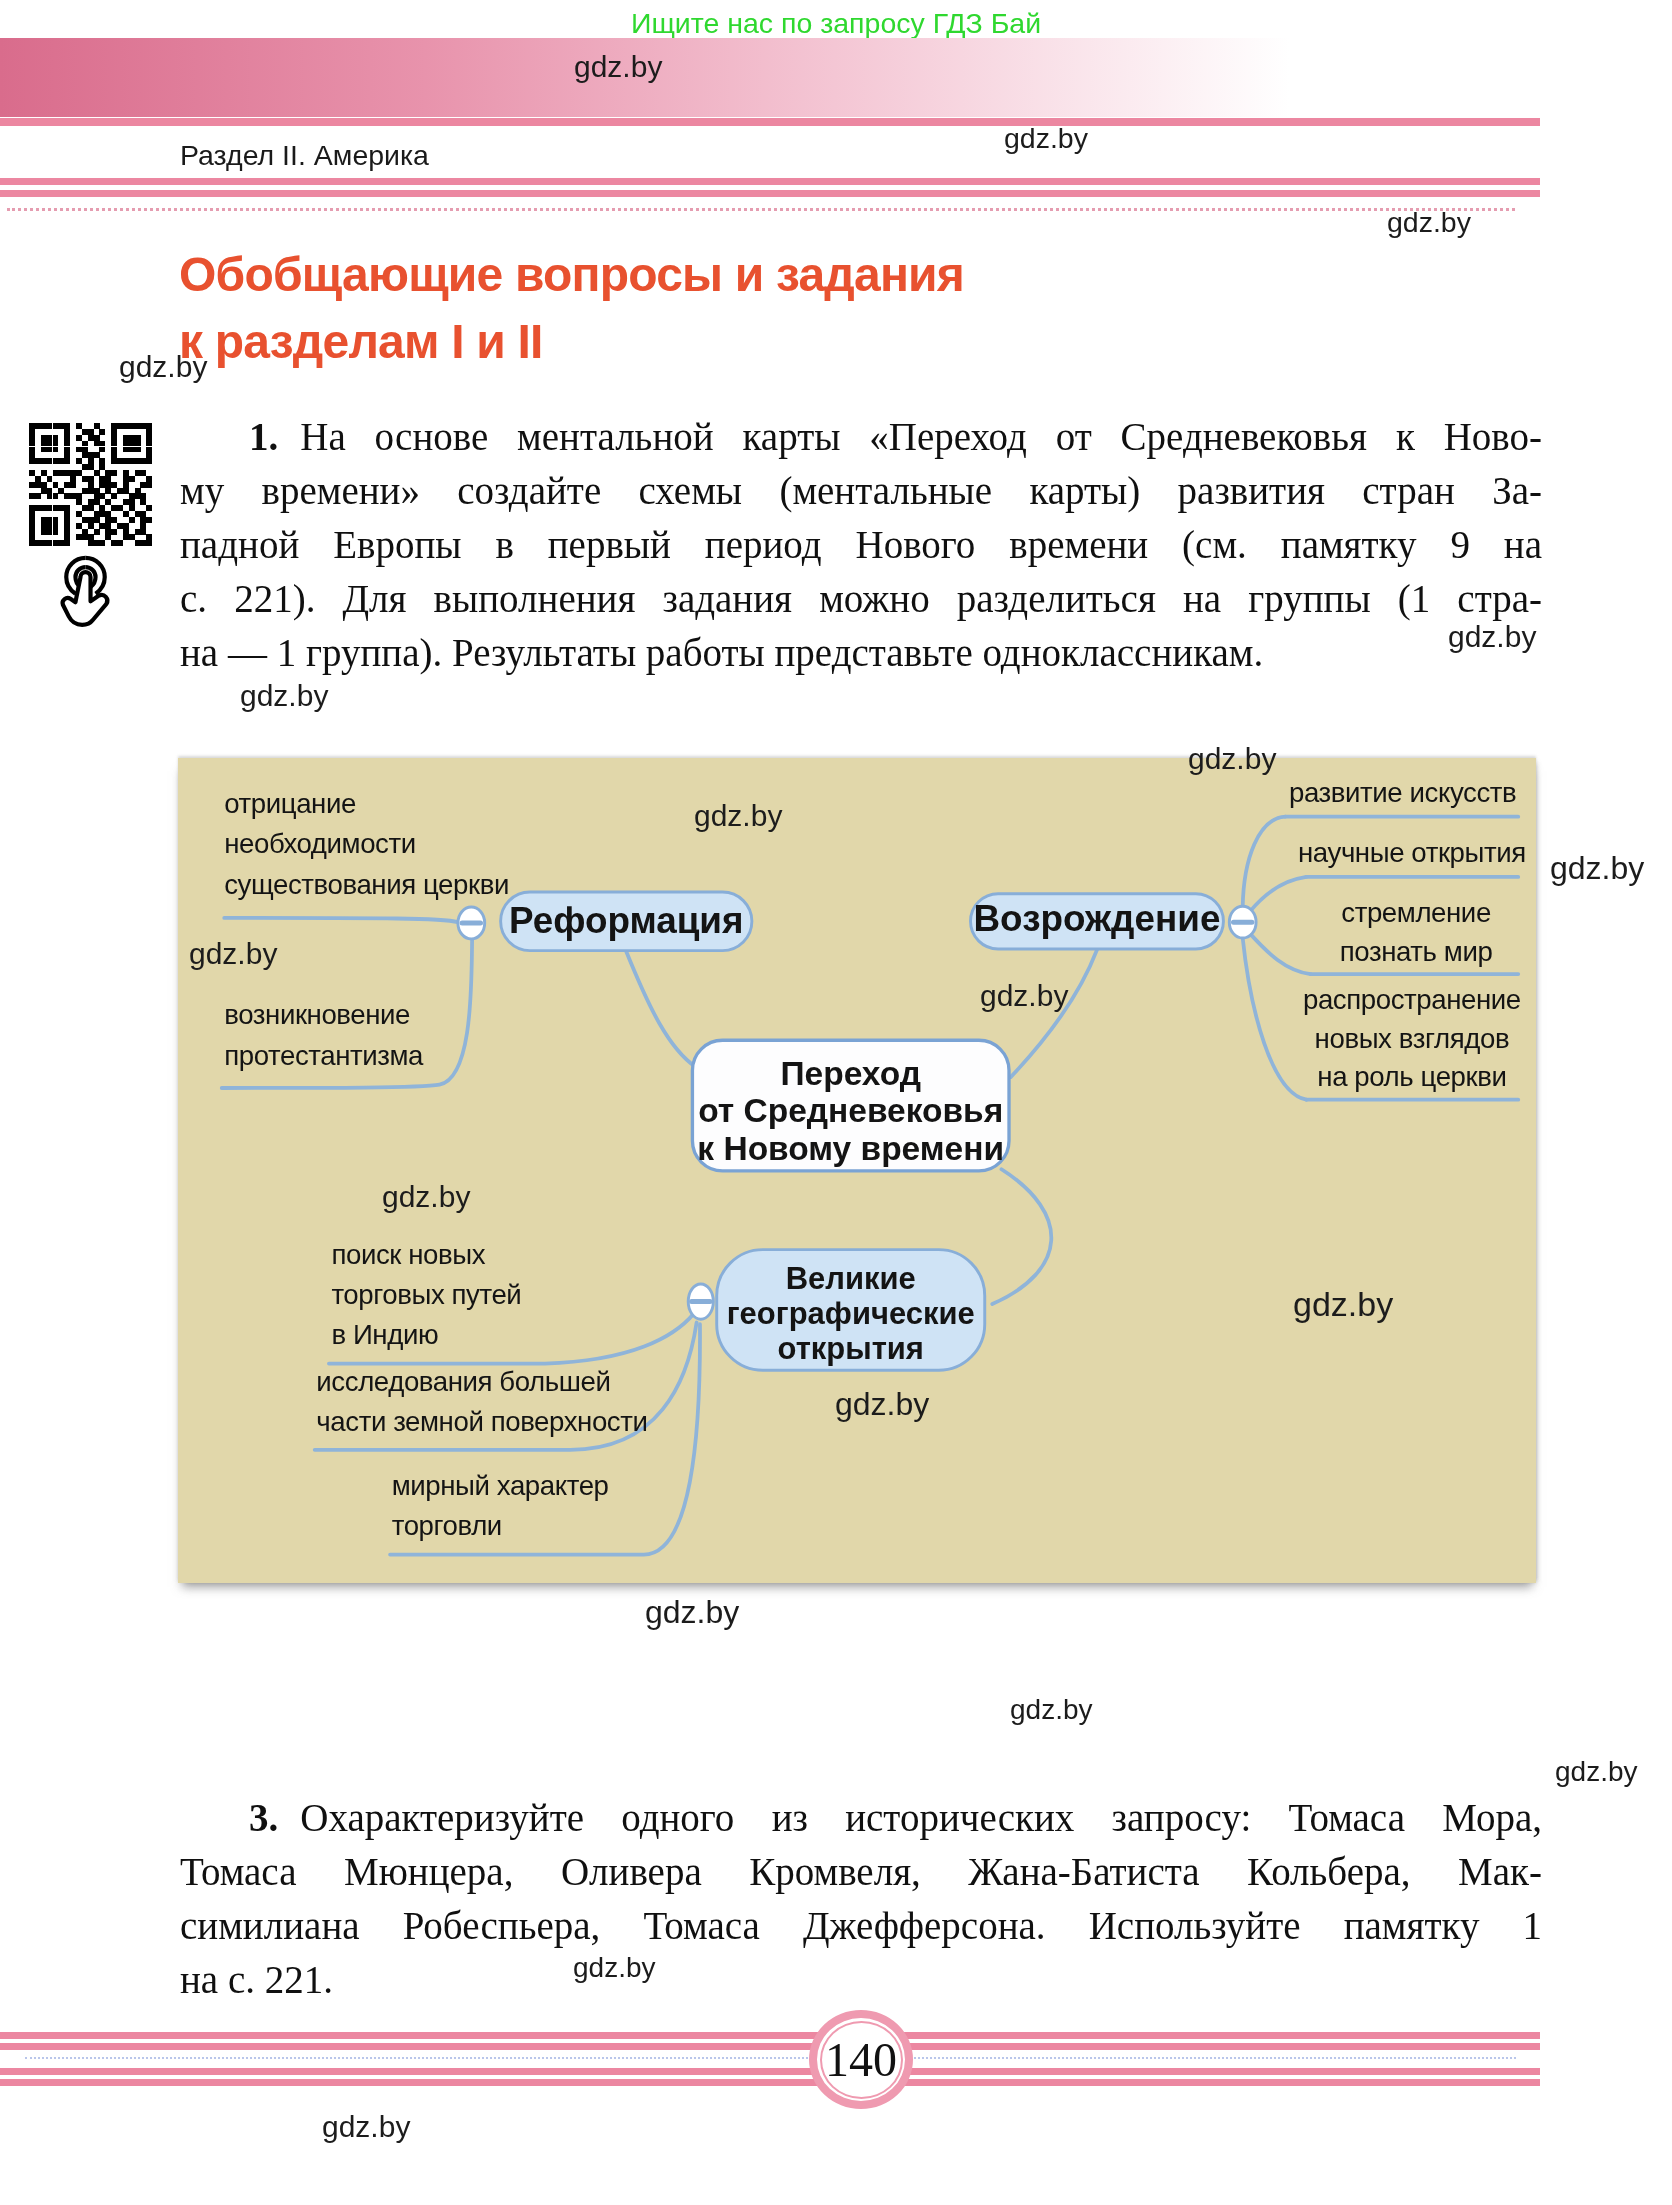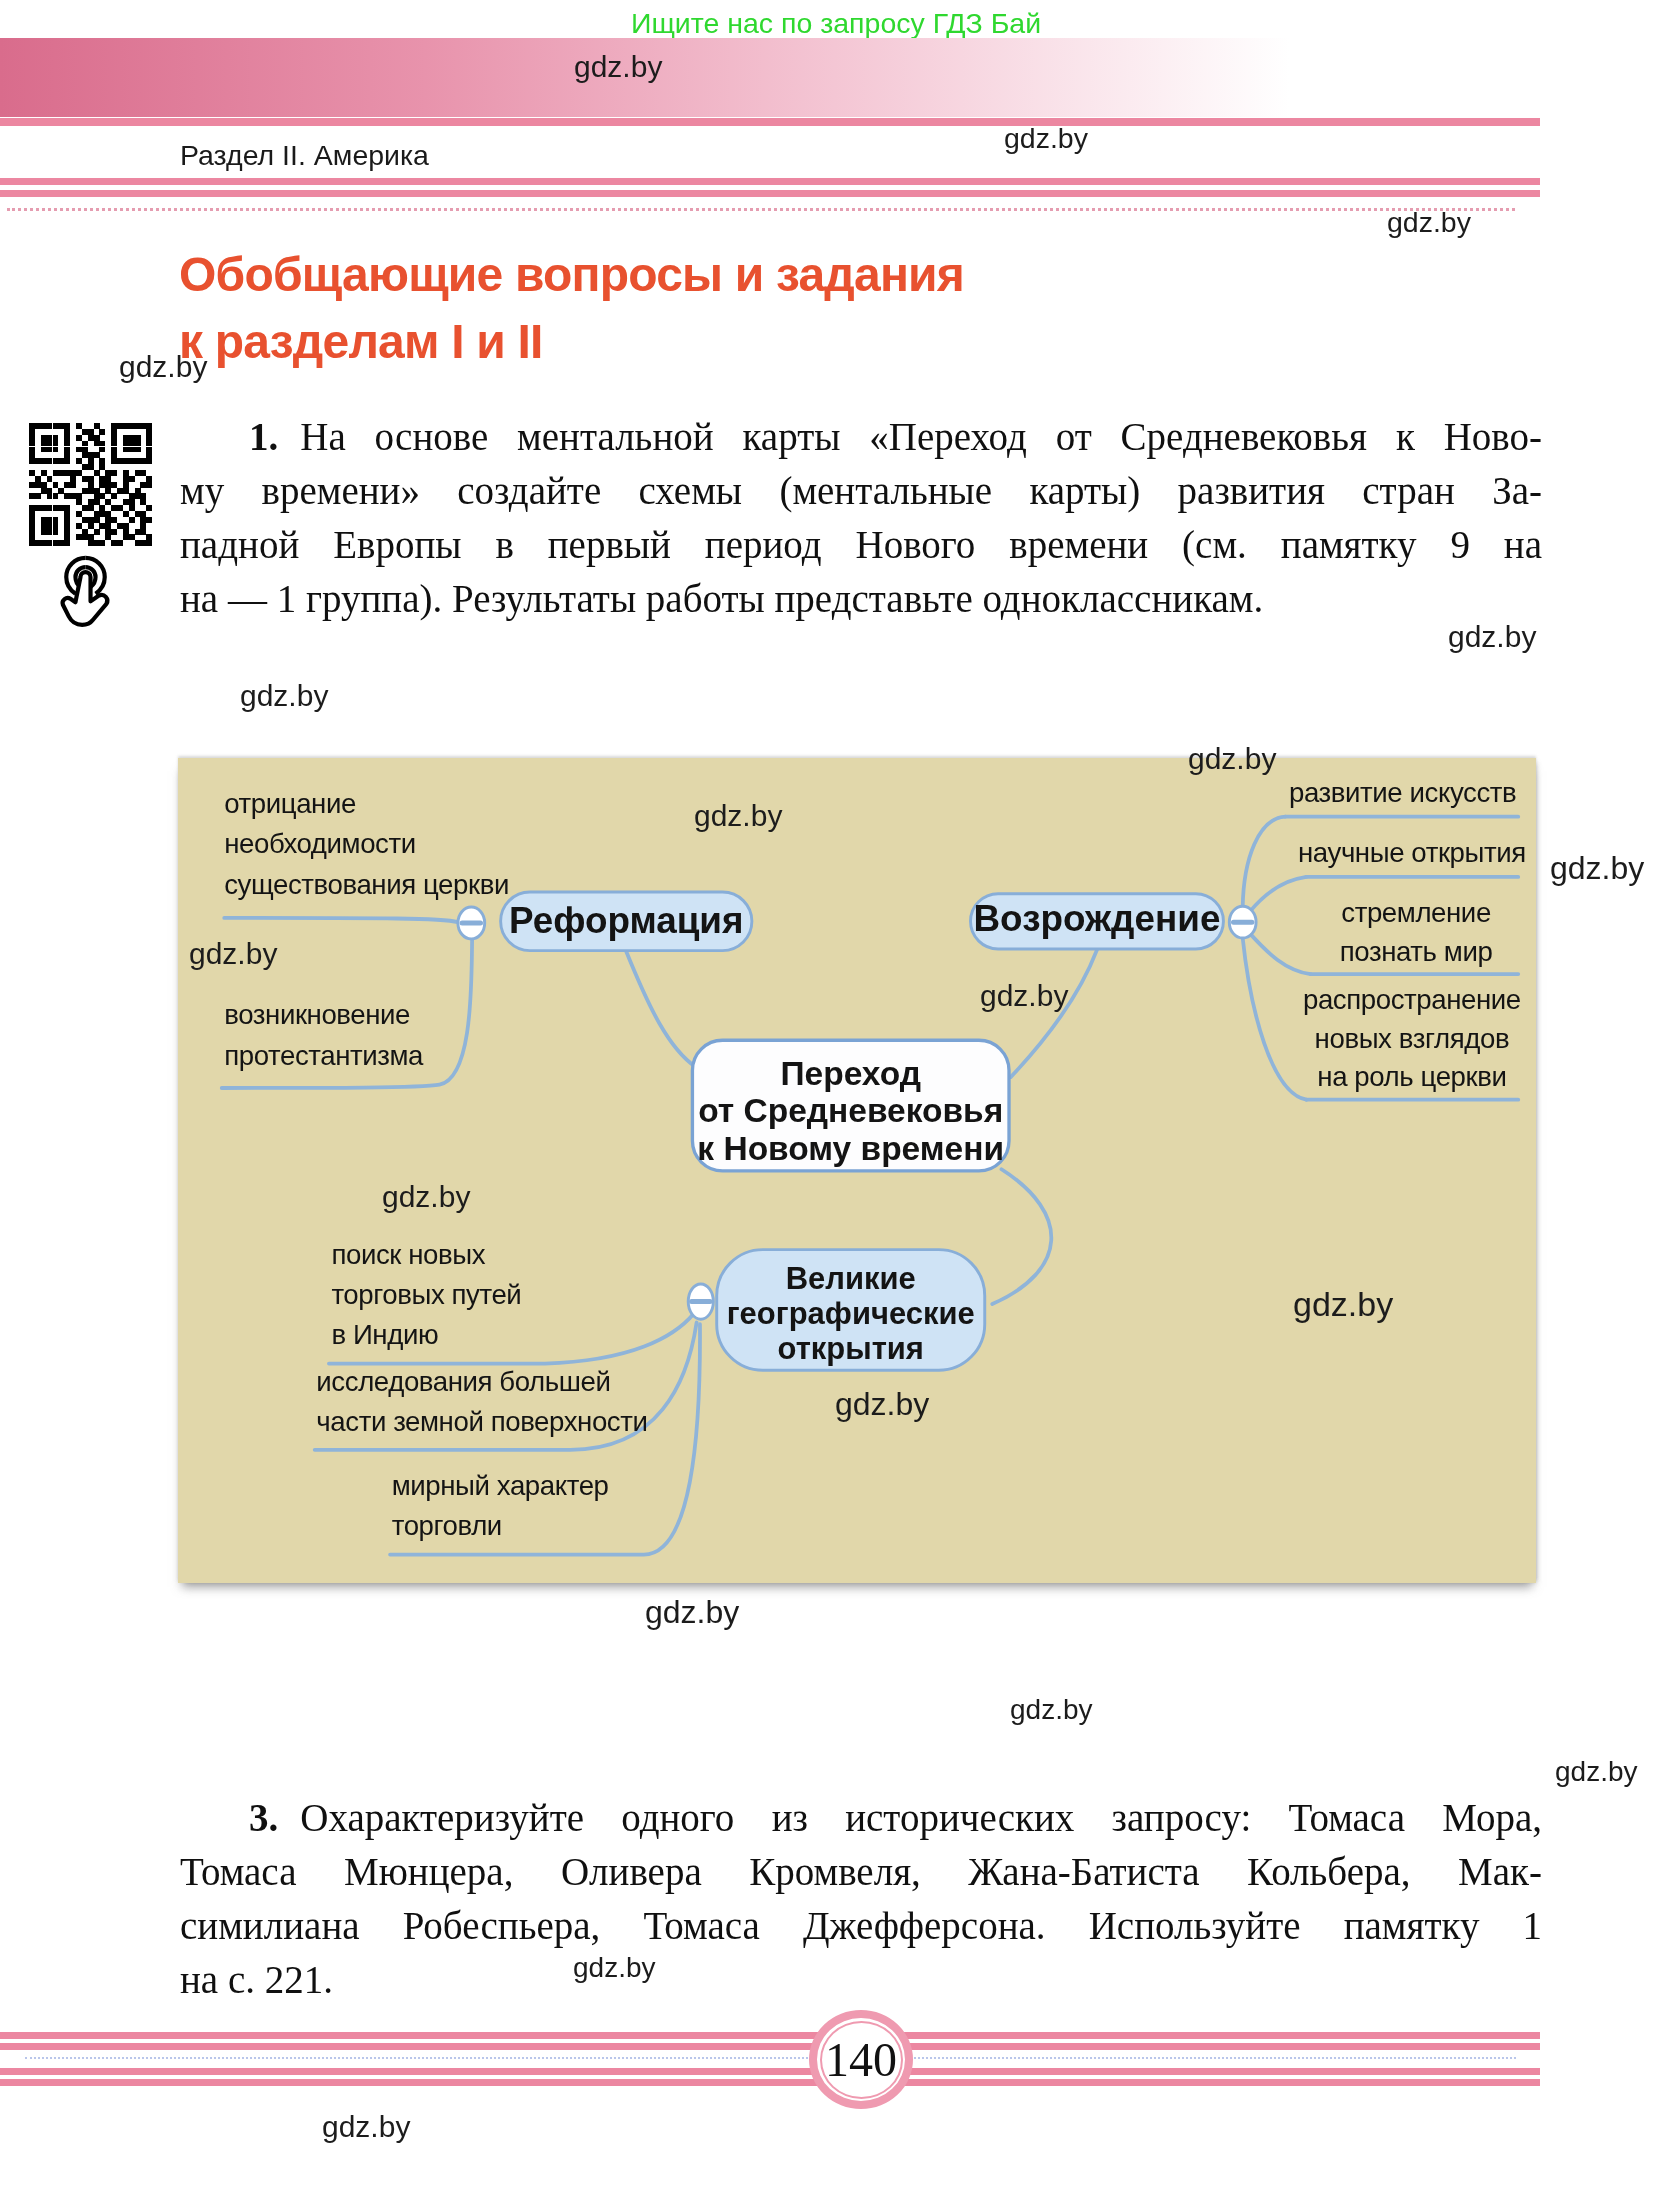--- a/index.html
+++ b/index.html
@@ -326,20 +326,21 @@
     <path d="M46,14 a23,23 0 0 0 -23,23 c0,9 5,16 11,20" fill="none" stroke="#000" stroke-width="5"></path>
     <path d="M46,25 a12,12 0 0 1 12,12 c0,5 -2,9 -6,12" fill="none" stroke="#000" stroke-width="5"></path>
     <path d="M46,25 a12,12 0 0 0 -12,12 c0,5 2,9 6,12" fill="none" stroke="#000" stroke-width="5"></path>
     <path d="M40,37 a6,6 0 0 1 12,0 l0,29 10,-7 a7,7 0 0 1 9,10 l-16,19 c-3,4 -8,6 -13,6 -7,0 -13,-4 -16,-10 l-7,-14 a6,6 0 0 1 9,-7 l6,4 z" fill="#fff" stroke="#000" stroke-width="5" stroke-linejoin="round"></path>
   </svg>
 
   <div class="para" style="top:410px;">
     <div class="tl first"><span class="num">1.</span><span>На основе ментальной карты «Переход от Средневековья к Ново-</span></div>
     <div class="tl">му времени» создайте схемы (ментальные карты) развития стран За-</div>
     <div class="tl">падной Европы в первый период Нового времени (см. памятку 9 на</div>
+    <div class="tl">с. 221). Для выполнения задания можно разделиться на группы (1 стра-</div>
     <div class="tl last">на — 1 группа). Результаты работы представьте одноклассникам.</div>
   </div>
   <span class="abs wm" style="left:1448px;top:620px;">gdz.by</span>
   <span class="abs wm" style="left:240px;top:679px;">gdz.by</span>
 
   <div class="abs mindmap">
     <svg width="1358" height="825" viewBox="0 0 1621 985">
 
       <g>
         <path class="b" d="M55,191 C250,191 315,191 334,196"></path>

